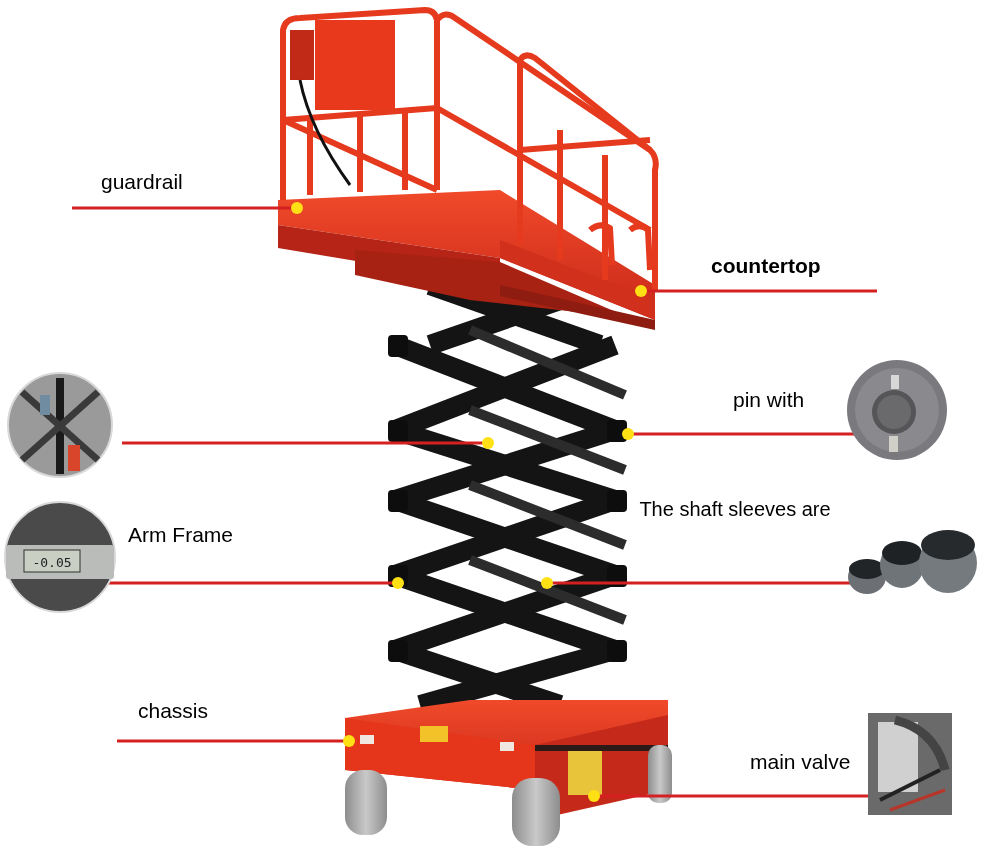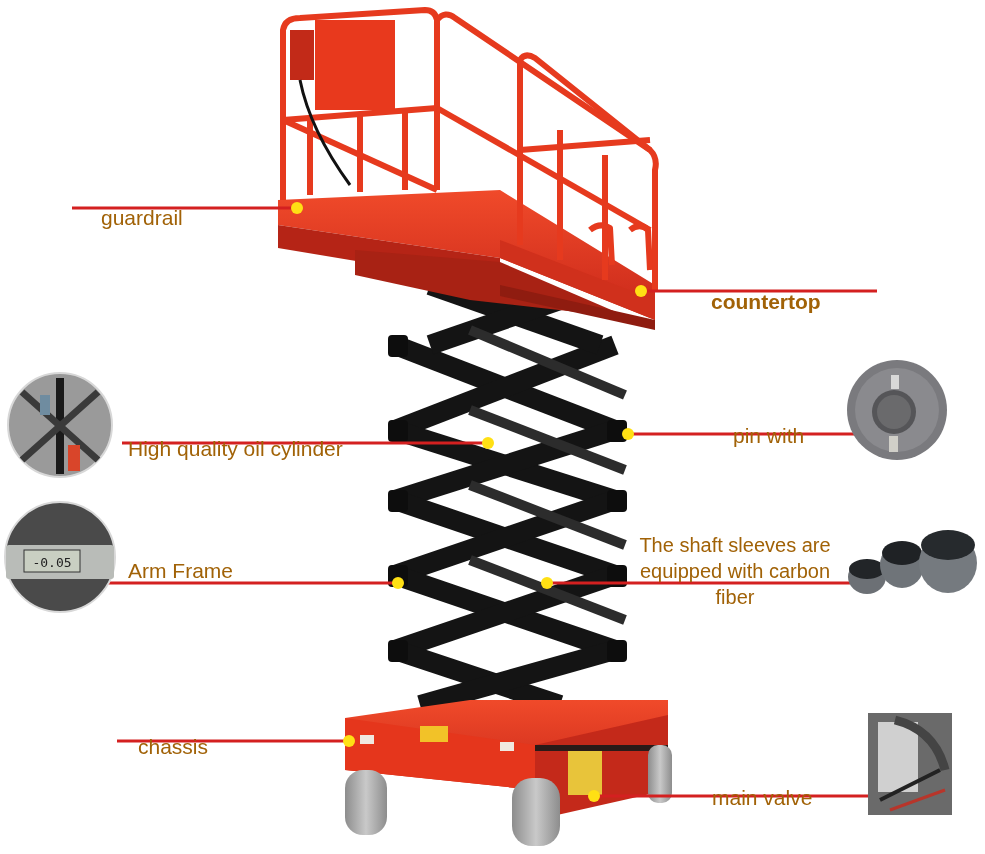--- a/index.html
+++ b/index.html
@@ -1,18 +1,18 @@
 <!DOCTYPE html>
 <html><head>
 <meta charset="utf-8">
 <style>
   html, body { margin: 0; padding: 0; background: #ffffff; }
   body { width: 985px; height: 854px; position: relative; overflow: hidden; font-family: "Liberation Sans", sans-serif; }
   #stage { position: absolute; left: 0; top: 0; width: 985px; height: 854px; }
-  .label { position: absolute; color: #a16207; font-size: 21px; white-space: nowrap; line-height: 1; margin-top: 36px; }
+  .label { position: absolute; color: #000000; font-size: 21px; white-space: nowrap; line-height: 1; }
   .label.small { font-size: 20px; text-align: center; line-height: 1.3; white-space: normal; width: 230px; }
 </style>
 </head>
 <body>
 
 <div id="stage">
 
   <svg width="985" height="854" style="position:absolute;left:0;top:0">
     <defs>
       <linearGradient id="redg" x1="0" y1="0" x2="0" y2="1">
@@ -171,23 +171,21 @@
       <rect x="868" y="713" width="84" height="102" fill="#6a6a6a"></rect>
       <rect x="878" y="722" width="40" height="70" fill="#d0d0d0"></rect>
       <path d="M895,720 Q935,730 945,770" stroke="#444" stroke-width="9" fill="none"></path>
       <path d="M880,800 L940,770" stroke="#222" stroke-width="4"></path>
       <path d="M890,810 L945,790" stroke="#b8352a" stroke-width="3"></path>
     </g>
   </svg>
 
   <div class="label" style="left:101px;top:171px;">guardrail</div>
   <div class="label" style="left:711px;top:255px;font-weight:bold;">countertop</div>
-  <div class="label" style="left:128px;top:402px;">High quality oil cylinder</div>
   <div class="label" style="left:733px;top:389px;">pin with</div>
   <div class="label" style="left:128px;top:524px;">Arm Frame</div>
   <div class="label small" style="left:620px;top:496px;">
     <div>The shaft sleeves are</div>
-    <div>equipped with carbon fiber</div>
   </div>
   <div class="label" style="left:138px;top:700px;">chassis</div>
-  <div class="label" style="left:712px;top:751px;">main valve</div>
+  <div class="label" style="left:750px;top:751px;">main valve</div>
 
 </div>
 
 </body></html>

